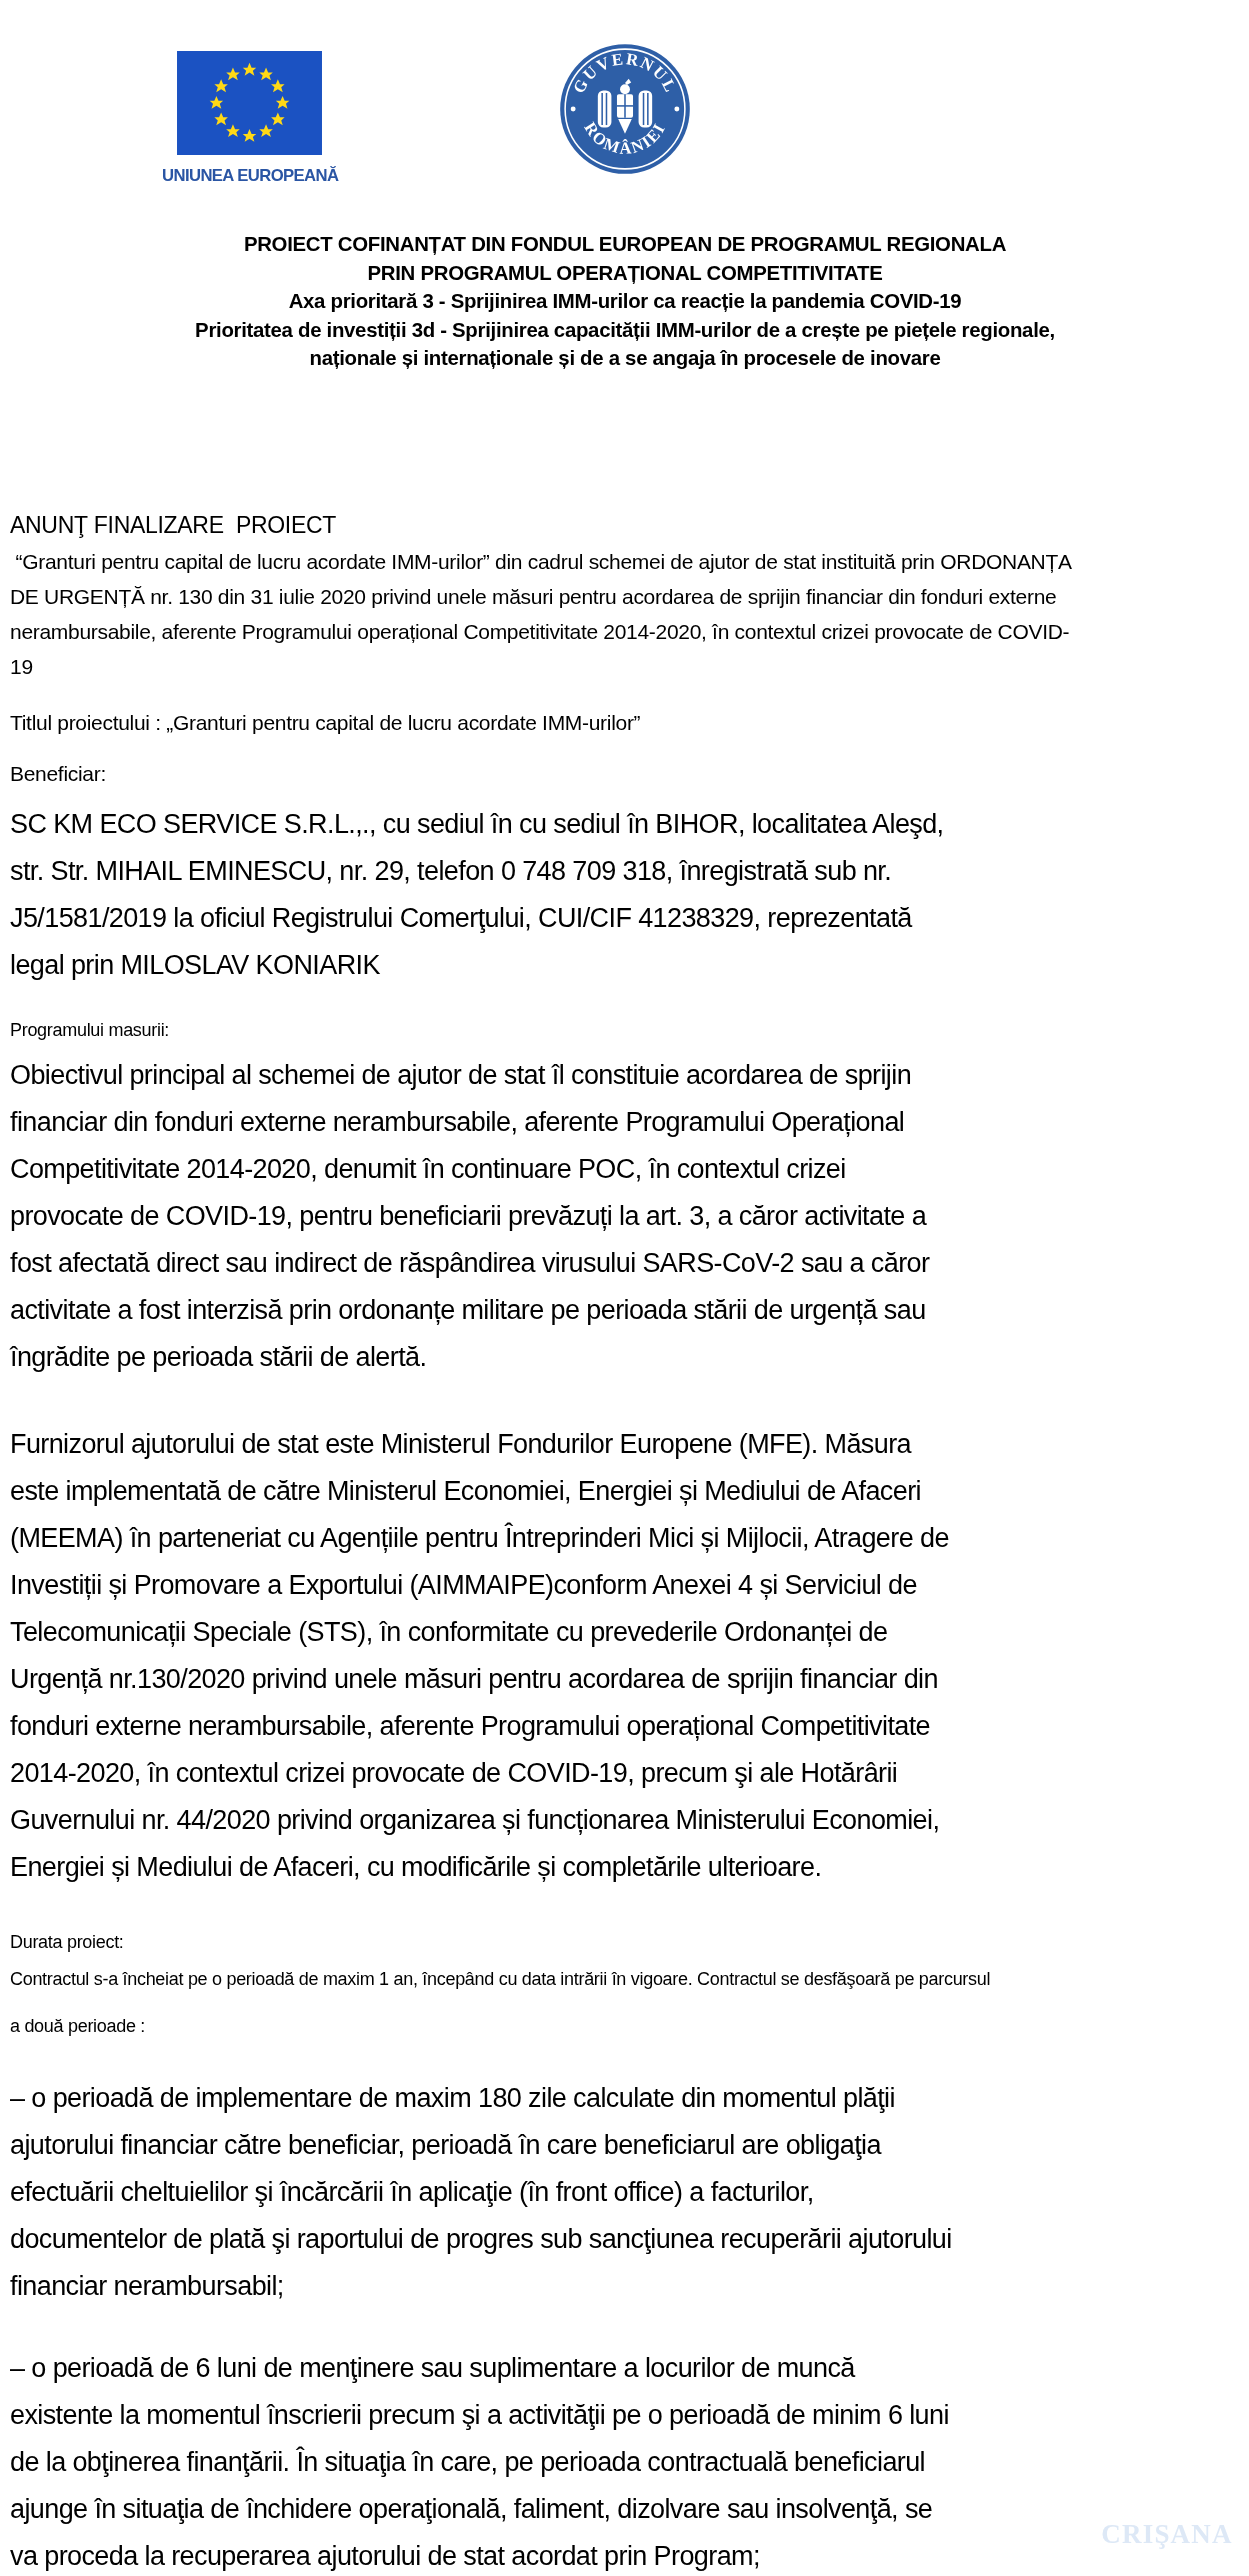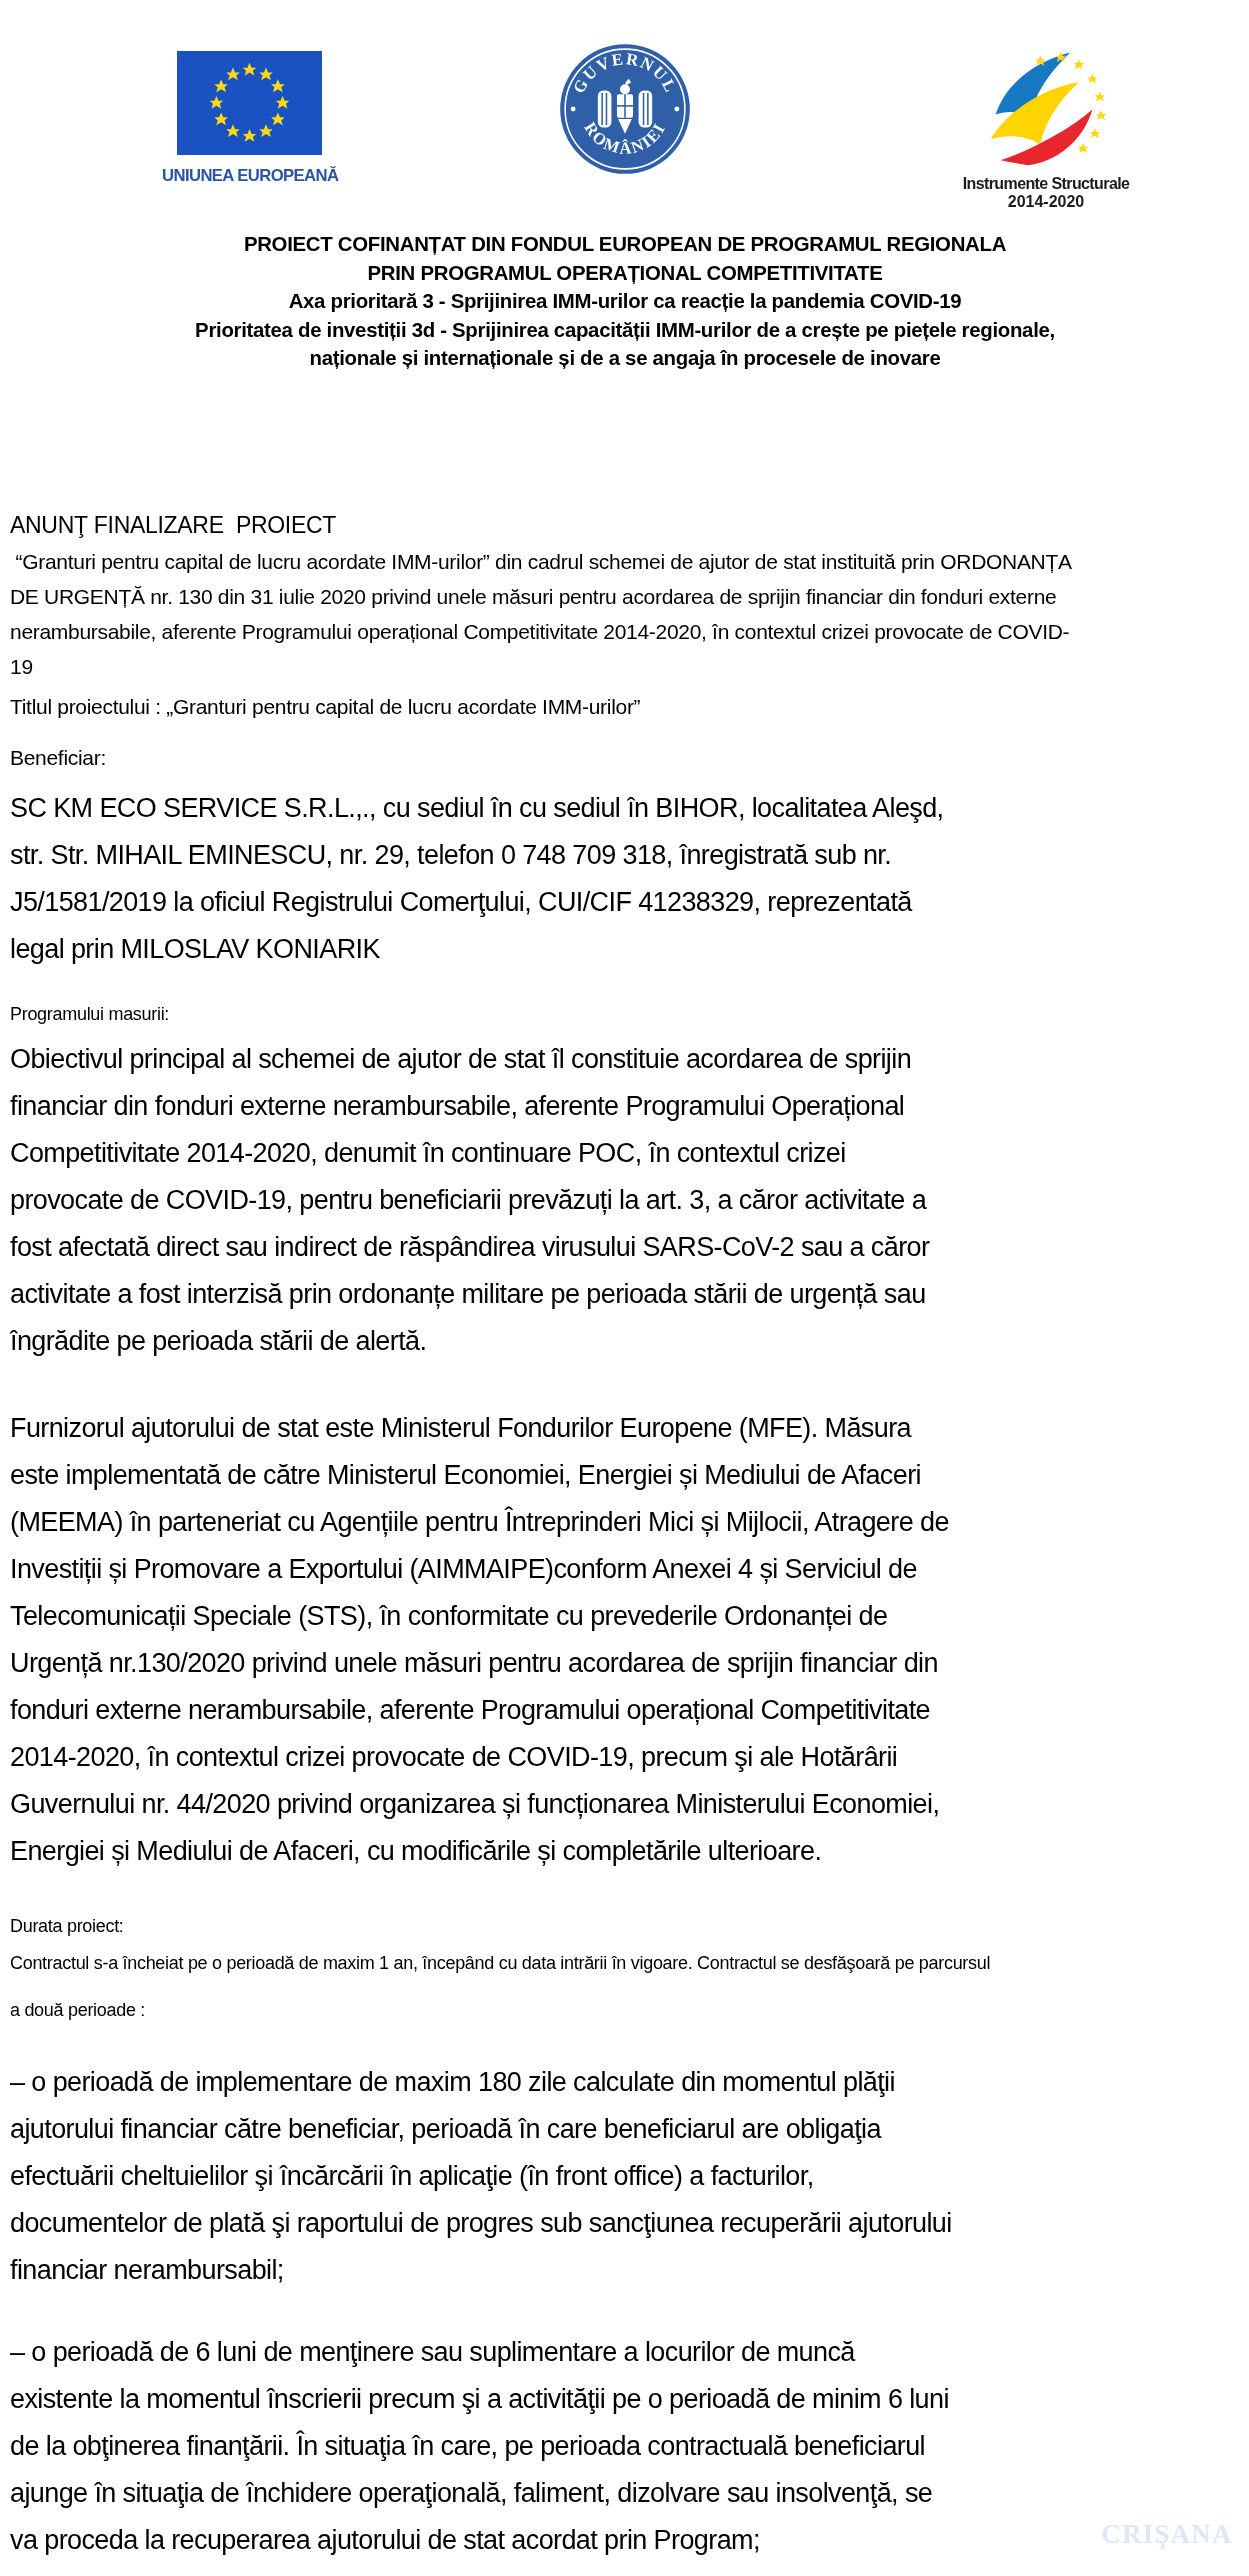--- a/index.html
+++ b/index.html
@@ -84,56 +84,37 @@
         <line x1="-37" y1="-26" x2="-37" y2="26"></line>
         <line x1="-30" y1="-26" x2="-30" y2="26"></line>
         <line x1="30" y1="-26" x2="30" y2="26"></line>
         <line x1="37" y1="-26" x2="37" y2="26"></line>
         <line x1="-13" y1="-5" x2="13" y2="-5"></line>
         <line x1="0" y1="-24" x2="0" y2="14"></line>
       </g>
     </svg>
   </div>
 
-  <div class="logo-is">
-    <svg width="161" height="124" viewBox="0 0 240 200">
-      <path d="M38,112 C55,60 105,25 158,12 C122,48 100,80 94,116 C76,106 54,106 38,112 Z" fill="#1779c4"></path>
-      <path d="M30,152 C60,102 120,68 172,60 C137,93 117,126 110,160 C87,145 55,144 30,152 Z" fill="#ffd400"></path>
-      <path d="M46,186 C94,170 158,136 194,104 C179,156 134,189 90,194 C75,191 60,189 46,186 Z" fill="#e8262d"></path>
-      <g>
-        <use href="#star" transform="translate(110,26)"></use>
-        <use href="#star" transform="translate(143,20)"></use>
-        <use href="#star" transform="translate(172,32)"></use>
-        <use href="#star" transform="translate(194,55)"></use>
-        <use href="#star" transform="translate(206,84)"></use>
-        <use href="#star" transform="translate(208,114)"></use>
-        <use href="#star" transform="translate(198,143)"></use>
-        <use href="#star" transform="translate(179,167)"></use>
-      </g>
-    </svg>
-    <div class="cap1">Instrumente Structurale</div>
-    <div class="cap2">2014-2020</div>
-  </div>
 </div>
 
 <div class="hdr">
   <div>PROIECT COFINANȚAT DIN FONDUL EUROPEAN DE PROGRAMUL REGIONALA</div>
   <div>PRIN PROGRAMUL OPERAȚIONAL COMPETITIVITATE</div>
   <div>Axa prioritară 3 - Sprijinirea IMM-urilor ca reacție la pandemia COVID-19</div>
   <div>Prioritatea de investiții 3d - Sprijinirea capacității IMM-urilor de a crește pe piețele regionale,</div>
   <div>naționale și internaționale și de a se angaja în procesele de inovare</div>
 </div>
 
 <div class="doc">
 
   <div class="ann">ANUNŢ FINALIZARE  PROIECT</div>
 
   <div class="t-md" style="margin-top:5px;"> “Granturi pentru capital de lucru acordate IMM-urilor” din cadrul schemei de ajutor de stat instituită prin ORDONANȚA DE URGENȚĂ nr. 130 din 31 iulie 2020 privind unele măsuri pentru acordarea de sprijin financiar din fonduri externe nerambursabile, aferente Programului operațional Competitivitate 2014-2020, în contextul crizei provocate de COVID-19</div>
 
-  <div class="t-md" style="margin-top:5px;">Titlul proiectului : „Granturi pentru capital de lucru acordate IMM-urilor”</div>
+  <div class="t-md" style="margin-top:21px;">Titlul proiectului : „Granturi pentru capital de lucru acordate IMM-urilor”</div>
 
   <div class="t-md" style="margin-top:16px;">Beneficiar:</div>
 
   <div class="t-lg" style="margin-top:10px;">SC KM ECO SERVICE S.R.L.,., cu sediul în cu sediul în BIHOR, localitatea Aleşd, str. Str. MIHAIL EMINESCU, nr. 29, telefon 0 748 709 318, înregistrată sub nr. J5/1581/2019 la oficiul Registrului Comerţului, CUI/CIF 41238329, reprezentată legal prin MILOSLAV KONIARIK</div>
 
   <div class="t-sm" style="margin-top:27px;">Programului masurii:</div>
 
   <div class="t-lg" style="margin-top:7.4px;">Obiectivul principal al schemei de ajutor de stat îl constituie acordarea de sprijin financiar din fonduri externe nerambursabile, aferente Programului Operațional Competitivitate 2014-2020, denumit în continuare POC, în contextul crizei provocate de COVID-19, pentru beneficiarii prevăzuți la art. 3, a căror activitate a fost afectată direct sau indirect de răspândirea virusului SARS-CoV-2 sau a căror activitate a fost interzisă prin ordonanțe militare pe perioada stării de urgență sau îngrădite pe perioada stării de alertă.</div>
 
   <div class="t-lg" style="margin-top:40px;">Furnizorul ajutorului de stat este Ministerul Fondurilor Europene (MFE). Măsura este implementată de către Ministerul Economiei, Energiei și Mediului de Afaceri (MEEMA) în parteneriat cu Agențiile pentru Întreprinderi Mici și Mijlocii, Atragere de Investiții și Promovare a Exportului (AIMMAIPE)conform Anexei 4 și Serviciul de Telecomunicații Speciale (STS), în conformitate cu prevederile Ordonanței de Urgență nr.130/2020 privind unele măsuri pentru acordarea de sprijin financiar din fonduri externe nerambursabile, aferente Programului operațional Competitivitate 2014-2020, în contextul crizei provocate de COVID-19, precum şi ale Hotărârii Guvernului nr. 44/2020 privind organizarea și funcționarea Ministerului Economiei, Energiei și Mediului de Afaceri, cu modificările și completările ulterioare.</div>

